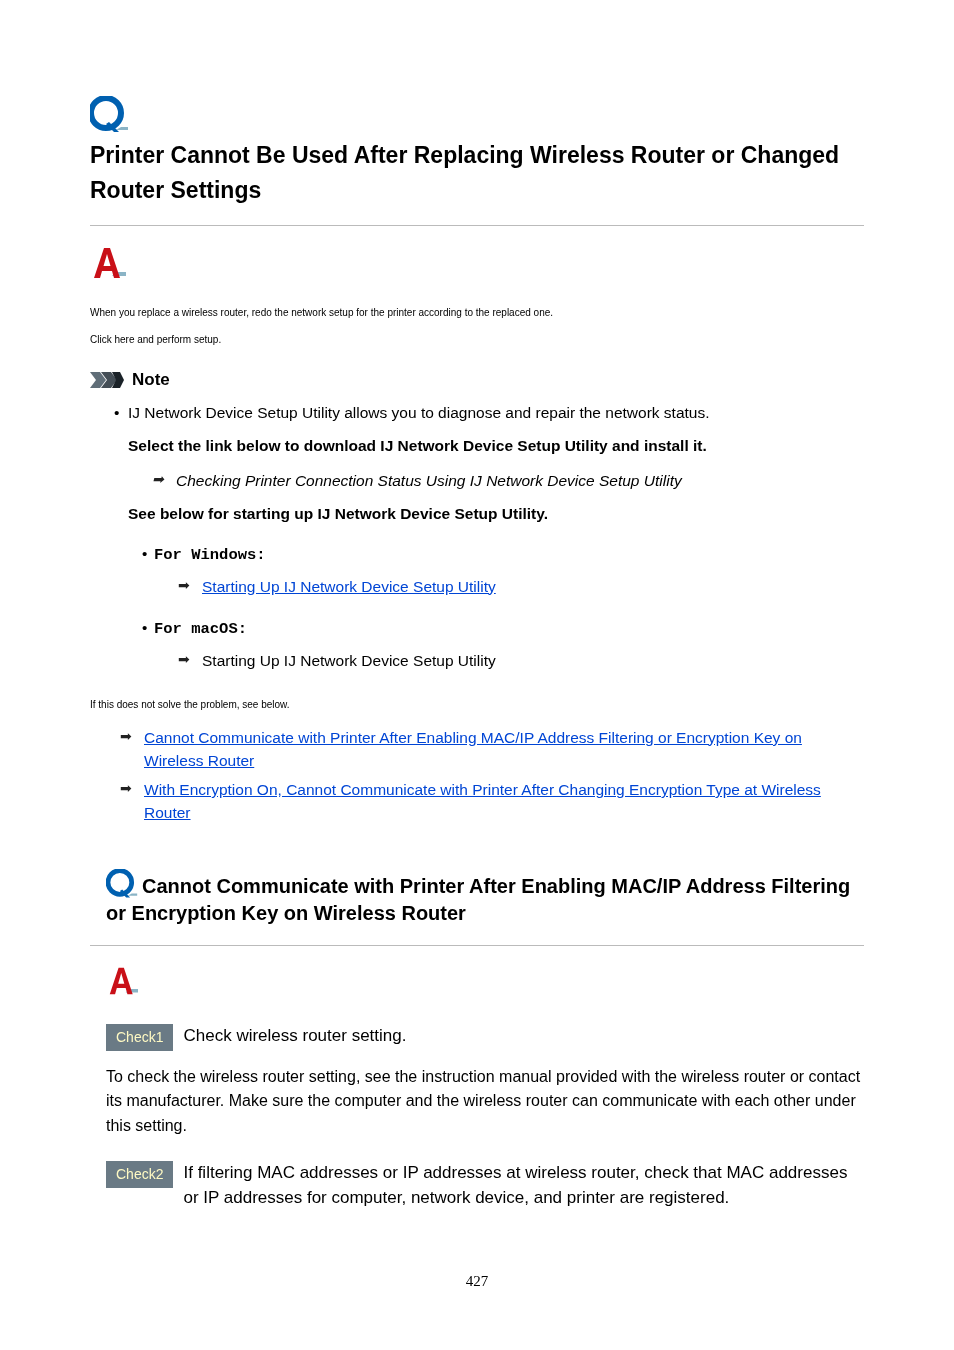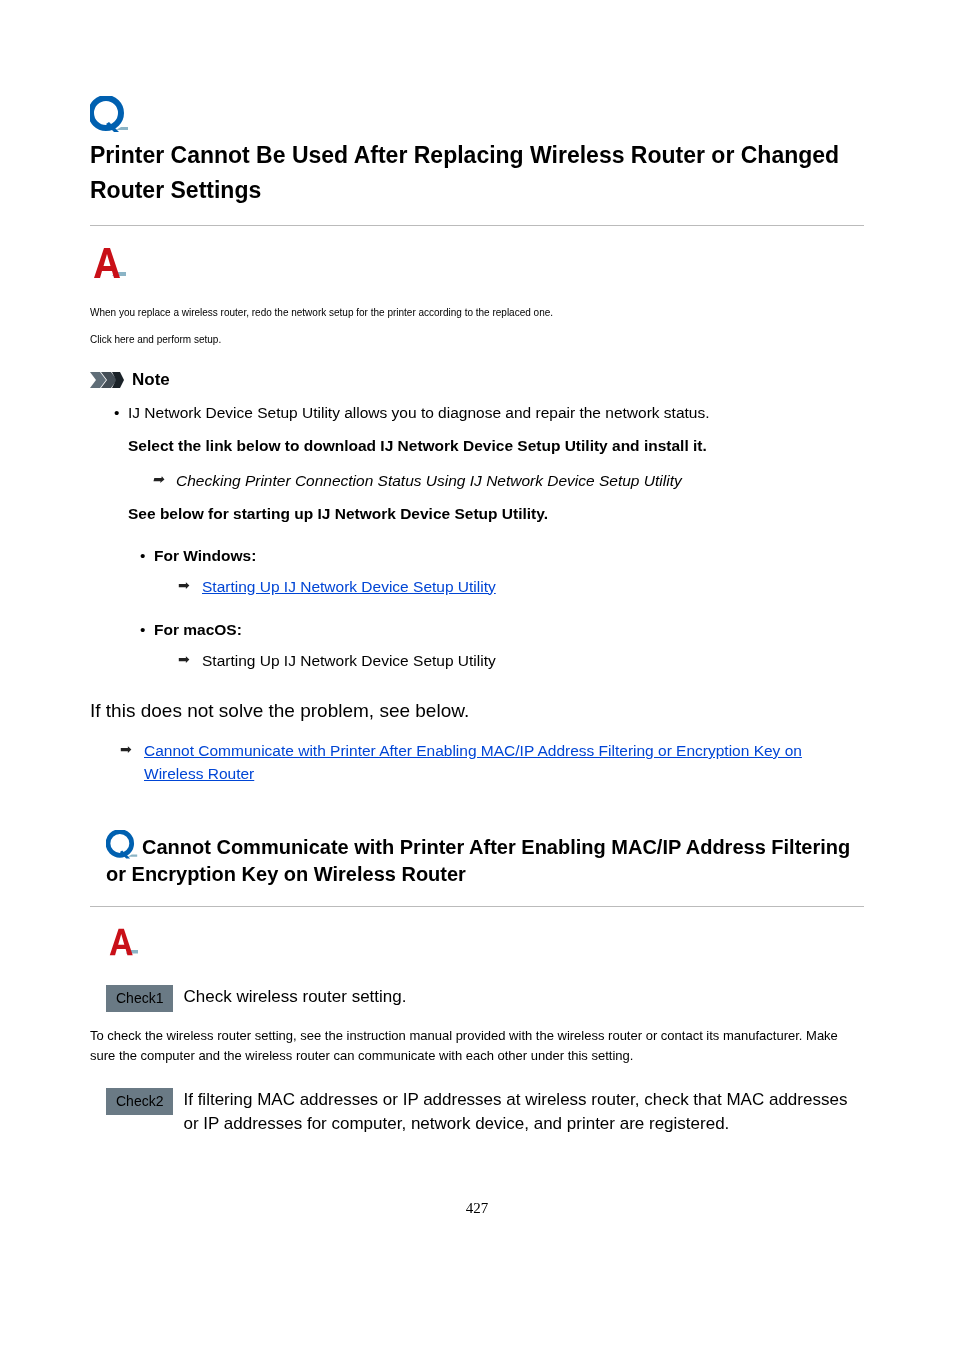--- a/index.html
+++ b/index.html
@@ -80,20 +80,21 @@
       content: "➡";
       position: absolute;
       left: 0;
       font-size: 14px;
       color: #222;
     }
     .inner-bullet-list {
       list-style: none;
       padding-left: 50px;
       margin-top: 18px;
+      font-family: Liberation Mono, monospace;
     }
     .inner-bullet-item {
       position: relative;
       padding-left: 14px;
       font-size: 15.5px;
       font-weight: bold;
       margin-bottom: 8px;
     }
     .inner-bullet-item::before {
       content: "•";
@@ -118,21 +119,21 @@
       left: 0;
       font-size: 14px;
       color: #222;
     }
     .link {
       color: #0045d5;
       text-decoration: underline;
       cursor: pointer;
     }
     .post-note {
-      font-size: 19px;
+      font-size: 10px;
       margin-top: 24px;
       margin-bottom: 14px;
     }
     .arrow-list-top {
       list-style: none;
       padding-left: 30px;
     }
     .arrow-item-top {
       position: relative;
       padding-left: 24px;
@@ -162,31 +163,32 @@
     }
     .check-row {
       display: flex;
       align-items: flex-start;
       gap: 10px;
       margin-bottom: 14px;
       margin-top: 6px;
     }
     .check-badge {
       background: #6a7a85;
-      color: #000000;
+      color: #fef9c3;
       font-size: 14px;
       padding: 3px 10px 3px 10px;
       white-space: nowrap;
     }
     .check-text {
       font-size: 17px;
       line-height: 1.45;
     }
     .explain {
-      font-size: 13px;
+      font-size: 16px;
+      margin-left: 16px;
       margin-bottom: 22px;
       line-height: 1.55;
     }
     .page-number {
       text-align: center;
       font-family: "Times New Roman", serif;
       font-size: 15px;
       margin-top: 60px;
     }
     svg { display: block; }
@@ -252,20 +254,23 @@
 <ul class="inner-arrow-list">
   <li class="inner-arrow-item">Starting Up IJ Network Device Setup Utility</li>
 </ul>
 
 <p class="post-note">If this does not solve the problem, see below.</p>
 
 <ul class="arrow-list-top">
   <li class="arrow-item-top">
     <a class="link">Cannot Communicate with Printer After Enabling MAC/IP Address Filtering or Encryption Key on Wireless Router</a>
   </li>
+  <li class="arrow-item-top">
+    <a class="link">With Encryption On, Cannot Communicate with Printer After Changing Encryption Type at Wireless Router</a>
+  </li>
 </ul>
 
 <div class="subsection">
   <h2 class="sub-title">
     <svg class="q-small" style="display:inline-block;vertical-align:baseline;margin-right:2px" width="34" height="30" viewBox="0 0 40 38">
       <path d="M31 31 L38 31 L38 34 L26 34 Z" fill="#8bb4c6"></path>
       <circle cx="16" cy="17" r="15" fill="none" stroke="#0060b0" stroke-width="6"></circle>
       <path d="M19 26 L29 36 L24 36 L16 28 Z" fill="#0060b0"></path>
     </svg><span>Cannot Communicate with Printer After Enabling MAC/IP Address Filtering or Encryption Key on Wireless Router</span>
   </h2>

